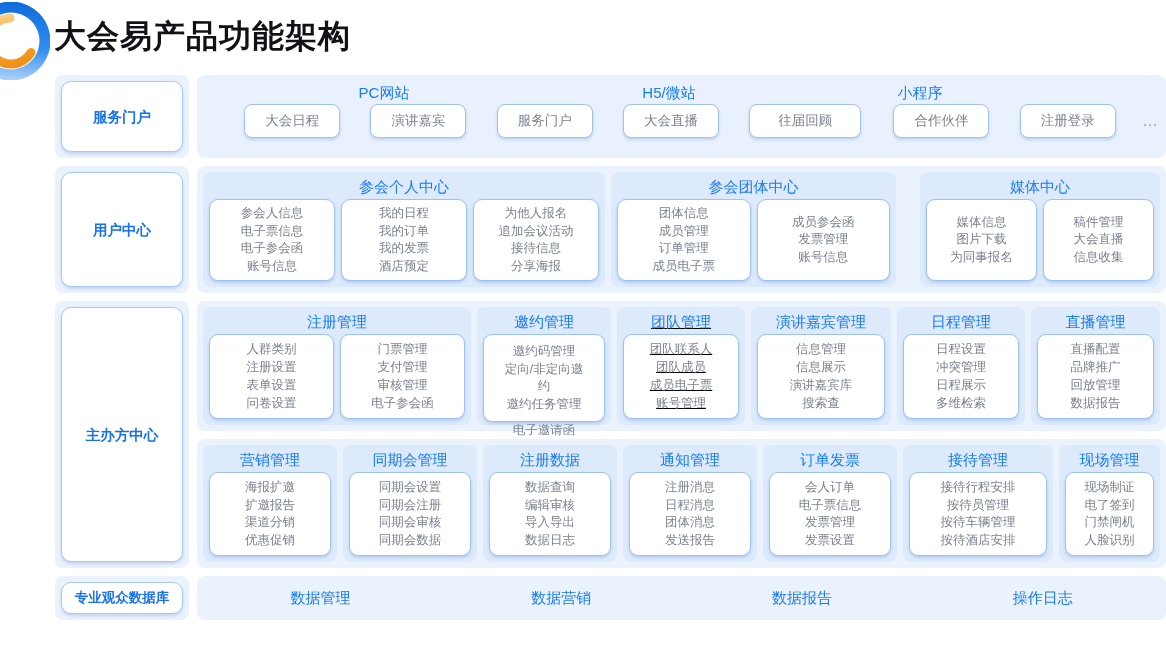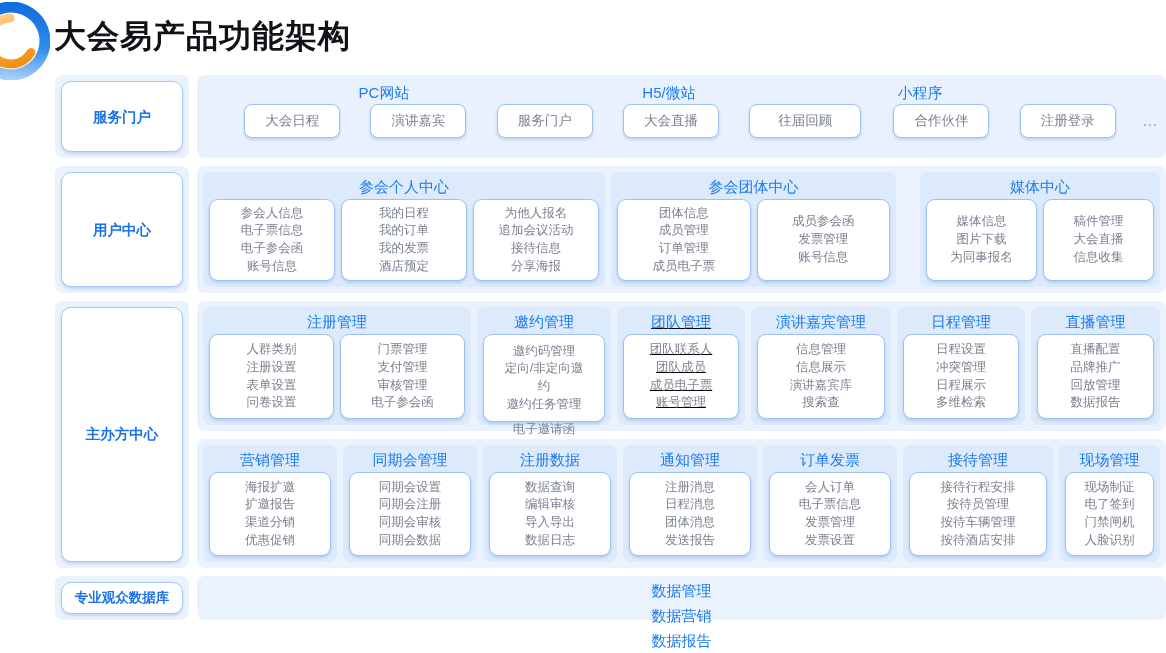--- a/index.html
+++ b/index.html
@@ -113,21 +113,21 @@
     padding: 4px 0 4px;
   }
   .portal-titles span {
     color:#1a7cf0; font-size:15px; text-align:center; line-height:1;
   }
   .portal-pills { display: flex; width: 100%; align-items: center; padding-bottom: 3px; justify-content: space-between; }
   .portal-pills > * { flex: 0 0 auto; }
   .ellipsis { color:#9aa1ae; font-size:16px; letter-spacing:2px; }
 
   
-  .data-band { align-items: center; flex-direction: column; }
+  .data-band { align-items: center; }
   .data-band .item {
     flex: 1; text-align: center;
     color: #1a7cf0; font-size: 15px;
   }
   .lane-label.short { padding: 6px; }
   .lane-label.short .chip { font-size: 13.5px; }
 </style>
 </head>
 <body>
 

